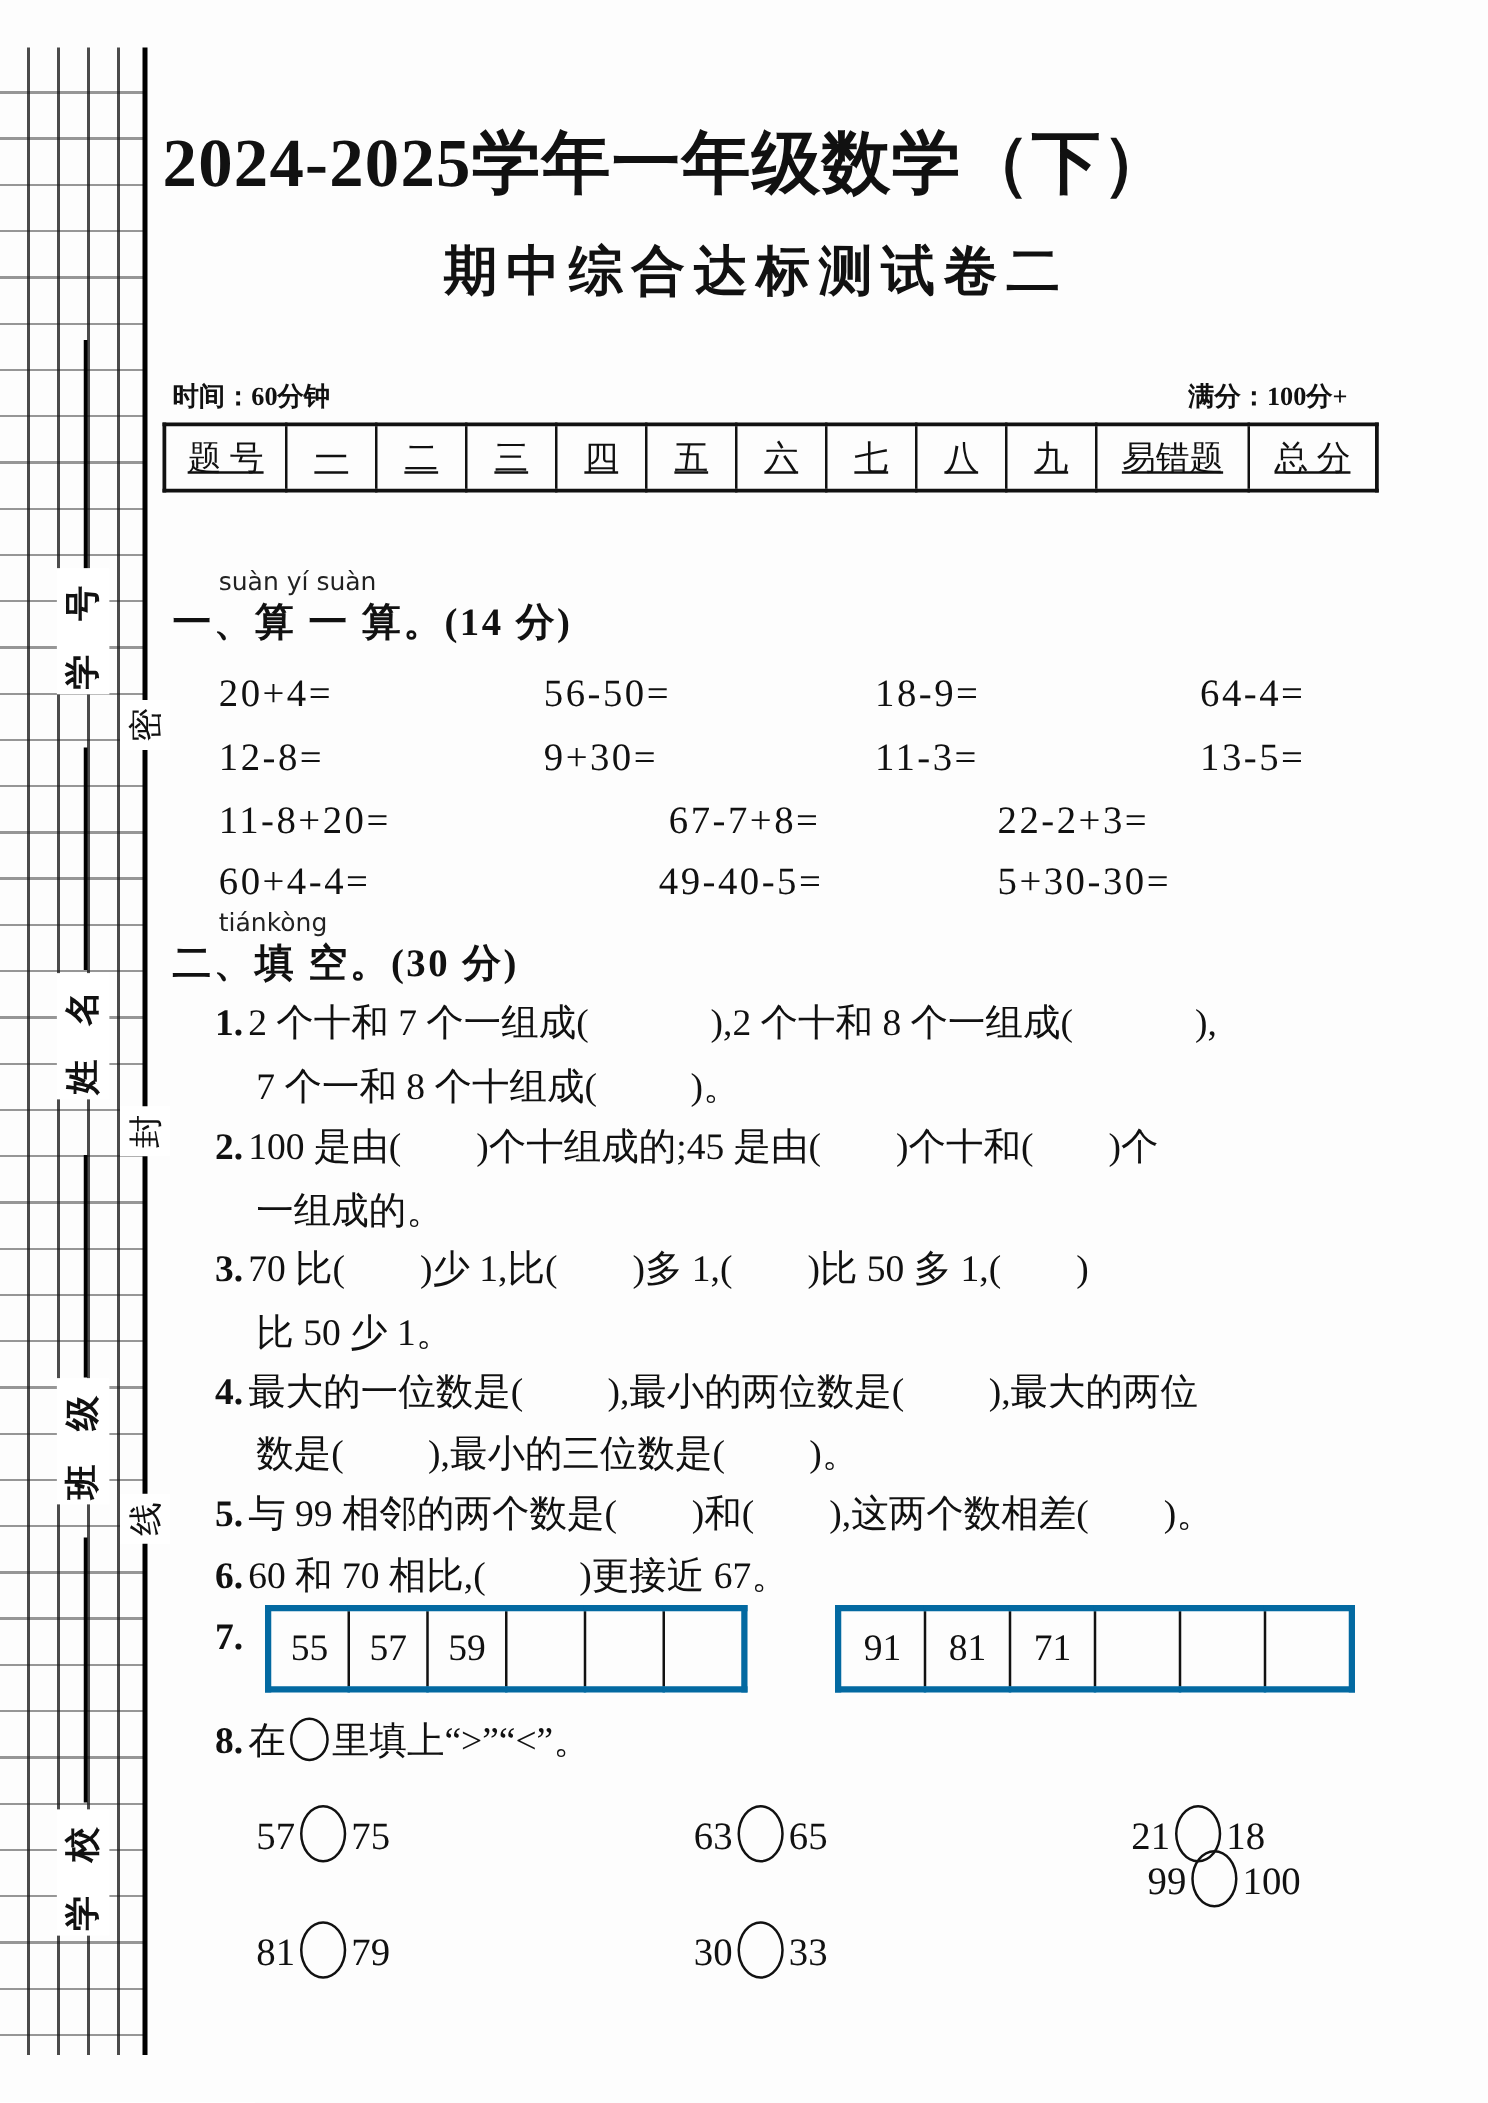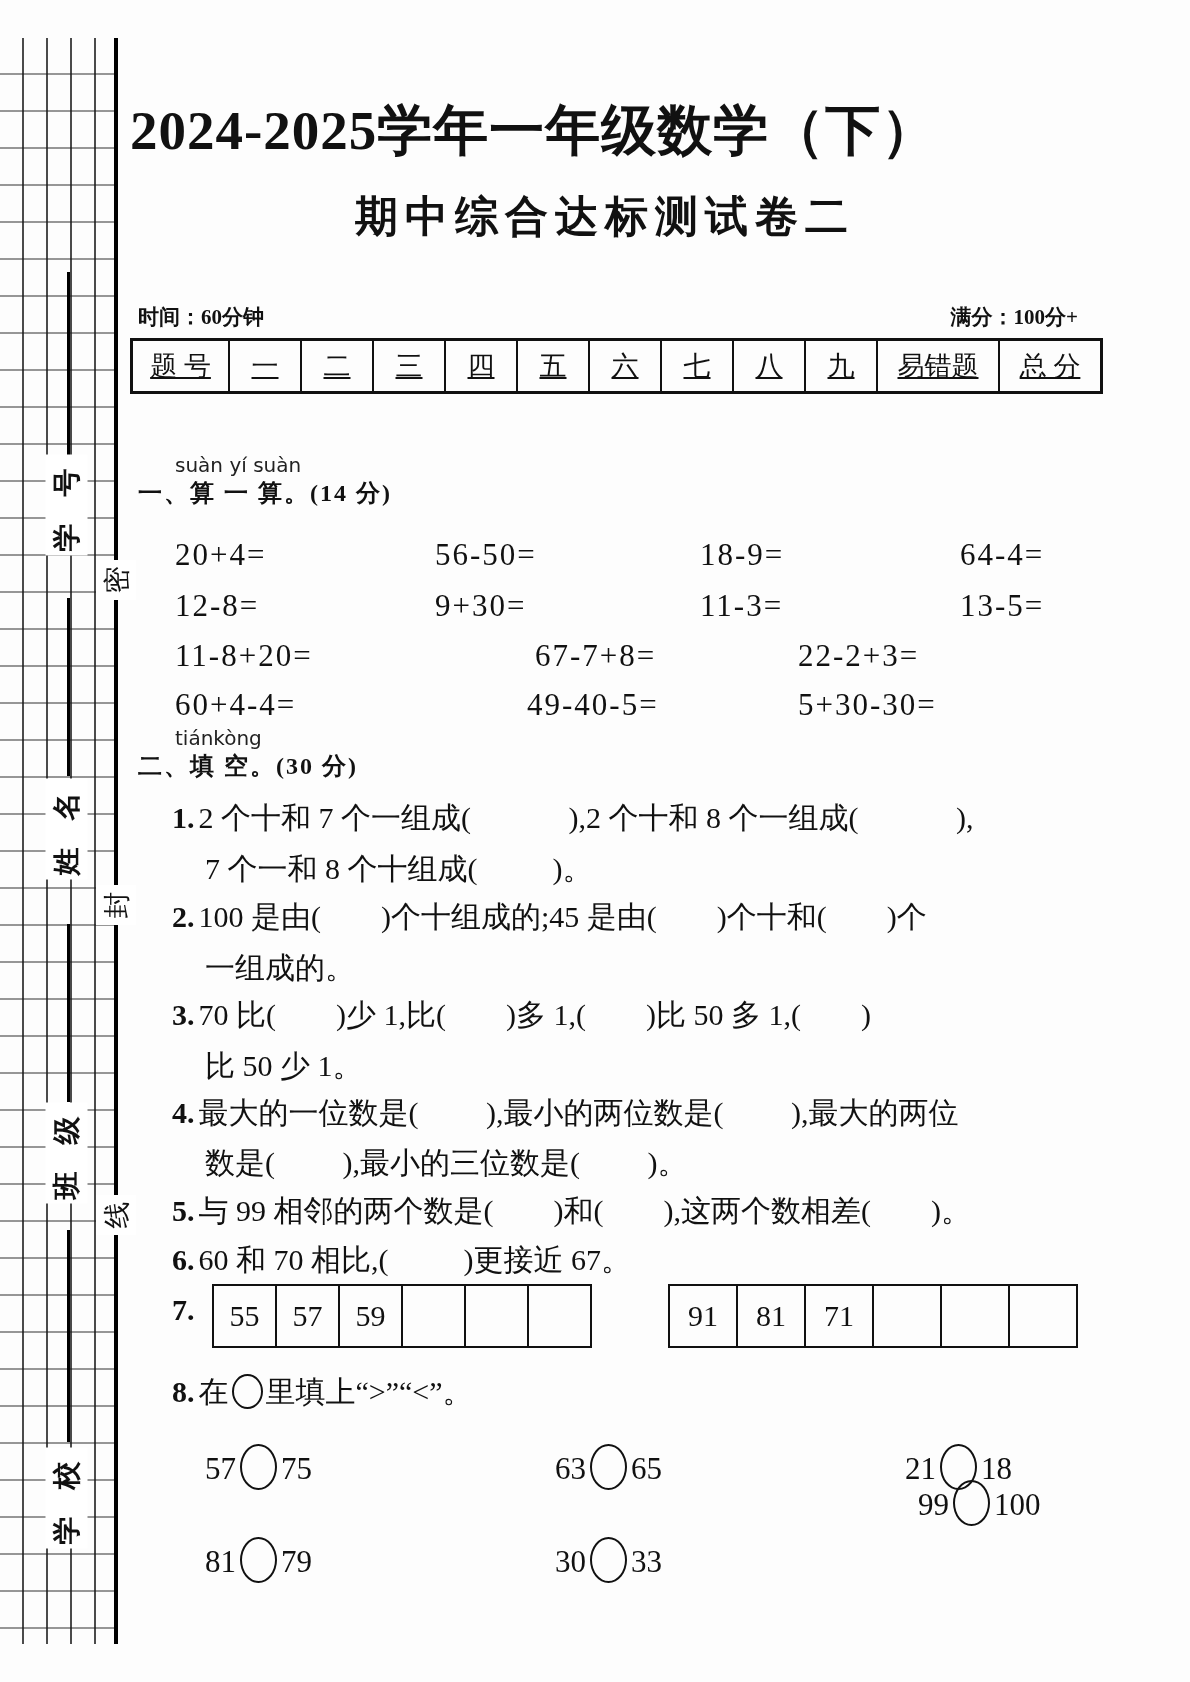--- a/index.html
+++ b/index.html
@@ -24,26 +24,26 @@
     font-size:43px;font-weight:bold;letter-spacing:7px;white-space:nowrap;}
   .meta-row{position:absolute;left:138px;top:303px;width:940px;display:flex;justify-content:space-between;
     font-size:21px;font-weight:bold;}
   table.score{position:absolute;left:130px;top:338px;border-collapse:collapse;table-layout:fixed;}
   table.score td{border:2.5px solid #111;text-align:center;font-size:27px;padding:0;}
   table.score{border:3.5px solid #111;}
   table.score tr.hdr td{height:50px;text-decoration:underline;}
   table.score tr.blank td{height:44px;}
   .col-qnum{width:95px;} .col-n{width:70px;} .col-err{width:120px;} .col-tot{width:100px;}
   .pinyin{position:absolute;font-family:"DejaVu Sans","Liberation Sans",sans-serif;font-size:20px;color:#222;}
-  .sec-title{position:absolute;font-size:24px;font-weight:bold;letter-spacing:2px;white-space:nowrap;}
+  .sec-title{position:absolute;font-size:31px;font-weight:bold;letter-spacing:2px;white-space:nowrap;}
   .prob{position:absolute;font-size:31px;letter-spacing:2px;white-space:pre;}
   .q-line{position:absolute;font-size:30px;white-space:pre;}
   .q-line b{font-weight:bold;margin-right:4px;}
   table.seq{position:absolute;border-collapse:collapse;}
-  table.seq{border:1px solid #0369a1;}
+  table.seq{border:5px solid #0369a1;}
   table.seq td{border:2px solid #111;height:60px;text-align:center;font-size:30px;padding:0;}
   .seq-left td{width:61px;} .seq-right td{width:66px;}
   .cmp{position:absolute;font-size:31px;white-space:nowrap;}
   .cmp-circle{display:inline-block;width:33px;height:42px;border:2.5px solid #111;border-radius:50%;
     vertical-align:-11px;margin:0 4px;}
   .inst-circle{display:inline-block;width:27px;height:31px;border:2px solid #111;border-radius:50%;
     vertical-align:-7px;margin:0 3px;}
 </style>
 </head>
 <body>

